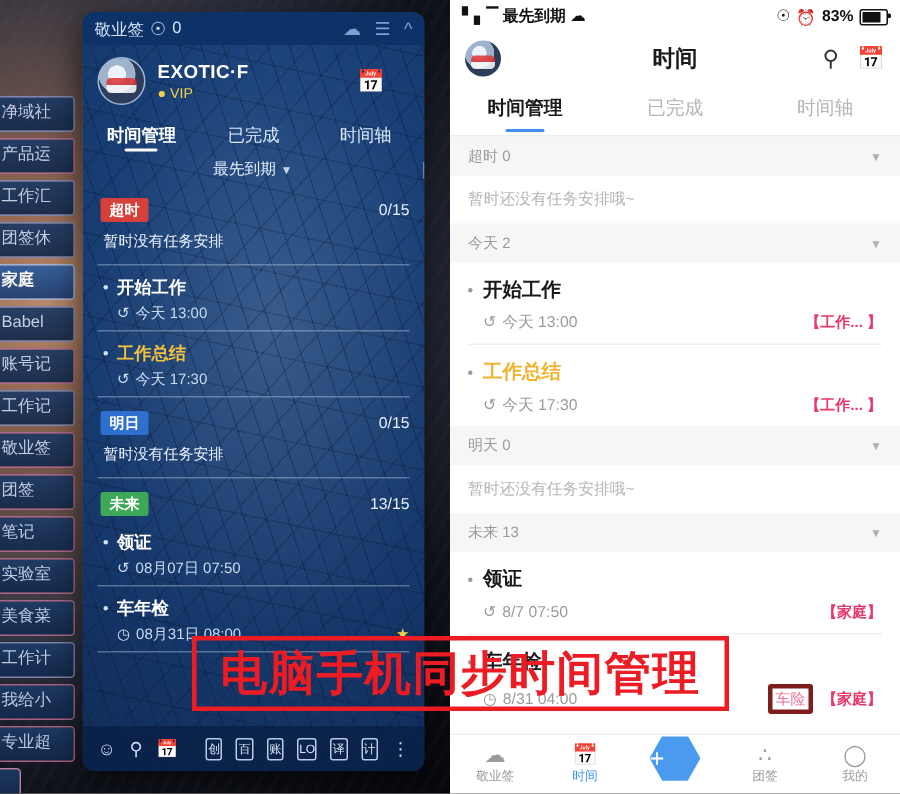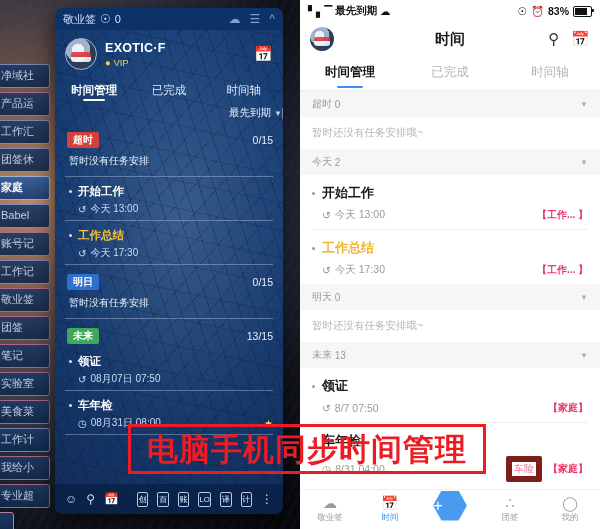--- a/index.html
+++ b/index.html
@@ -35,38 +35,38 @@
       repeating-linear-gradient(-48deg, rgba(10,25,55,.26) 0 1px, rgba(0,0,0,0) 1px 19px),
       repeating-linear-gradient(12deg, rgba(0,0,0,.16) 0 1px, rgba(0,0,0,0) 1px 27px);
     pointer-events:none;}
   .win>*{position:relative;}
 
   .titlebar{height:22px;background:#0d3267;display:flex;align-items:center;padding:0 8px;color:#cfe0f7;font-size:11px;}
   .tb-left{display:flex;align-items:center;gap:4px;}
   .tb-right{margin-left:auto;display:flex;align-items:center;gap:9px;color:#7f9fcf;}
   .tb-ico{font-size:12px;line-height:1;}
 
-  .profile{display:flex;align-items:center;padding:8px 10px 4px 10px;}
+  .profile{display:flex;align-items:center;padding:8px 26px 4px 10px;}
   .avatar{width:30px;height:30px;border-radius:50%;flex:0 0 auto;
     background:radial-gradient(circle at 40% 35%,#eef3fb 0 22%,#9fb3cc 23% 46%,#2b3d59 47% 100%);
     border:1px solid #9fb8d8;position:relative;overflow:hidden;}
   .avatar:after{content:"";position:absolute;left:5px;top:13px;width:20px;height:10px;border-radius:3px;
     background:linear-gradient(180deg,#d33 0 45%,#fff 45% 100%);opacity:.85;}
   .pname{margin-left:8px;}
   .pname .nm{color:#fff;font-size:12.5px;font-weight:bold;letter-spacing:.3px;}
   .pname .vip{color:#f3cf4a;font-size:9.5px;margin-top:2px;}
   .cal-btn{margin-left:auto;color:#cfe0f7;font-size:15px;}
 
   .tabs{display:flex;padding:4px 2px 0 2px;}
   .tab{flex:1;text-align:center;color:#dbe8fb;font-size:11.5px;padding:5px 0 3px 0;position:relative;}
   .tab.active{color:#fff;font-weight:bold;}
   .tab.active:after{content:"";position:absolute;left:50%;transform:translateX(-50%);bottom:0;width:22px;height:2px;background:#fff;border-radius:2px;}
 
   .filters{display:flex;align-items:center;padding:5px 0 5px 0;font-size:10.5px;color:#e3eefc;}
-  .filt{flex:1;text-align:right;}
+  .filt{flex:1;text-align:center;}
   .filt .cv{font-size:8px;margin-left:3px;opacity:.85;}
   .fsep{width:1px;height:11px;background:rgba(200,220,245,.45);}
 
   .list{padding:0 10px;}
   .grp{display:flex;align-items:center;padding:7px 0 5px 2px;}
   .badge{font-size:10px;color:#fff;padding:1px 6px;border-radius:2px;font-weight:bold;}
   .b-red{background:#d6403a;}
   .b-org{background:#e79a1b;}
   .b-blue{background:#2f6fd0;}
   .b-green{background:#3fa858;}
@@ -113,21 +113,21 @@
   .mgrp .ch{margin-left:auto;font-size:8px;color:#b0b0b0;}
   .mempty{font-size:10.5px;color:#b6b6b6;padding:9px 12px;}
 
   .mtask{padding:9px 12px 7px 12px;}
   .mt-title{font-size:13px;font-weight:bold;color:#1a1a1a;display:flex;align-items:center;}
   .mt-title.amber{color:#f2b430;}
   .mdot{width:3px;height:3px;border-radius:50%;background:#9a9a9a;margin-right:7px;flex:0 0 auto;}
   .mt-row{display:flex;align-items:center;margin-top:6px;padding-left:10px;}
   .mt-time{font-size:10.5px;color:#9b9b9b;display:flex;align-items:center;gap:4px;}
   .mtag{margin-left:auto;font-size:10px;color:#e8396a;font-weight:bold;}
-  .mtag.box{border:6px solid #7f1d1d;border-radius:2px;padding:0 2px;color:#ef6f94;margin-left:auto;font-weight:normal;}
+  .mtag.box{border:3px solid #7f1d1d;border-radius:2px;padding:0 2px;color:#ef6f94;margin-left:auto;font-weight:normal;}
   .mhr{height:1px;background:#efefef;margin:0 12px;}
 
   .mbar{position:absolute;left:0;right:0;bottom:0;height:39px;background:#fff;border-top:1px solid #efefef;
     display:flex;align-items:center;}
   .mbi{flex:1;text-align:center;font-size:8.5px;color:#9b9b9b;}
   .mbi.active{color:#3f8ef0;}
   .mbi .g{display:block;font-size:14px;line-height:16px;margin-bottom:1px;}
   .plus{width:34px;height:30px;margin:0 auto;background:#4a9bf0;color:#fff;font-size:17px;line-height:30px;
     clip-path:polygon(25% 0,75% 0,100% 50%,75% 100%,25% 100%,0 50%);}
   .plus-wrap{flex:1;position:relative;top:-4px;}

